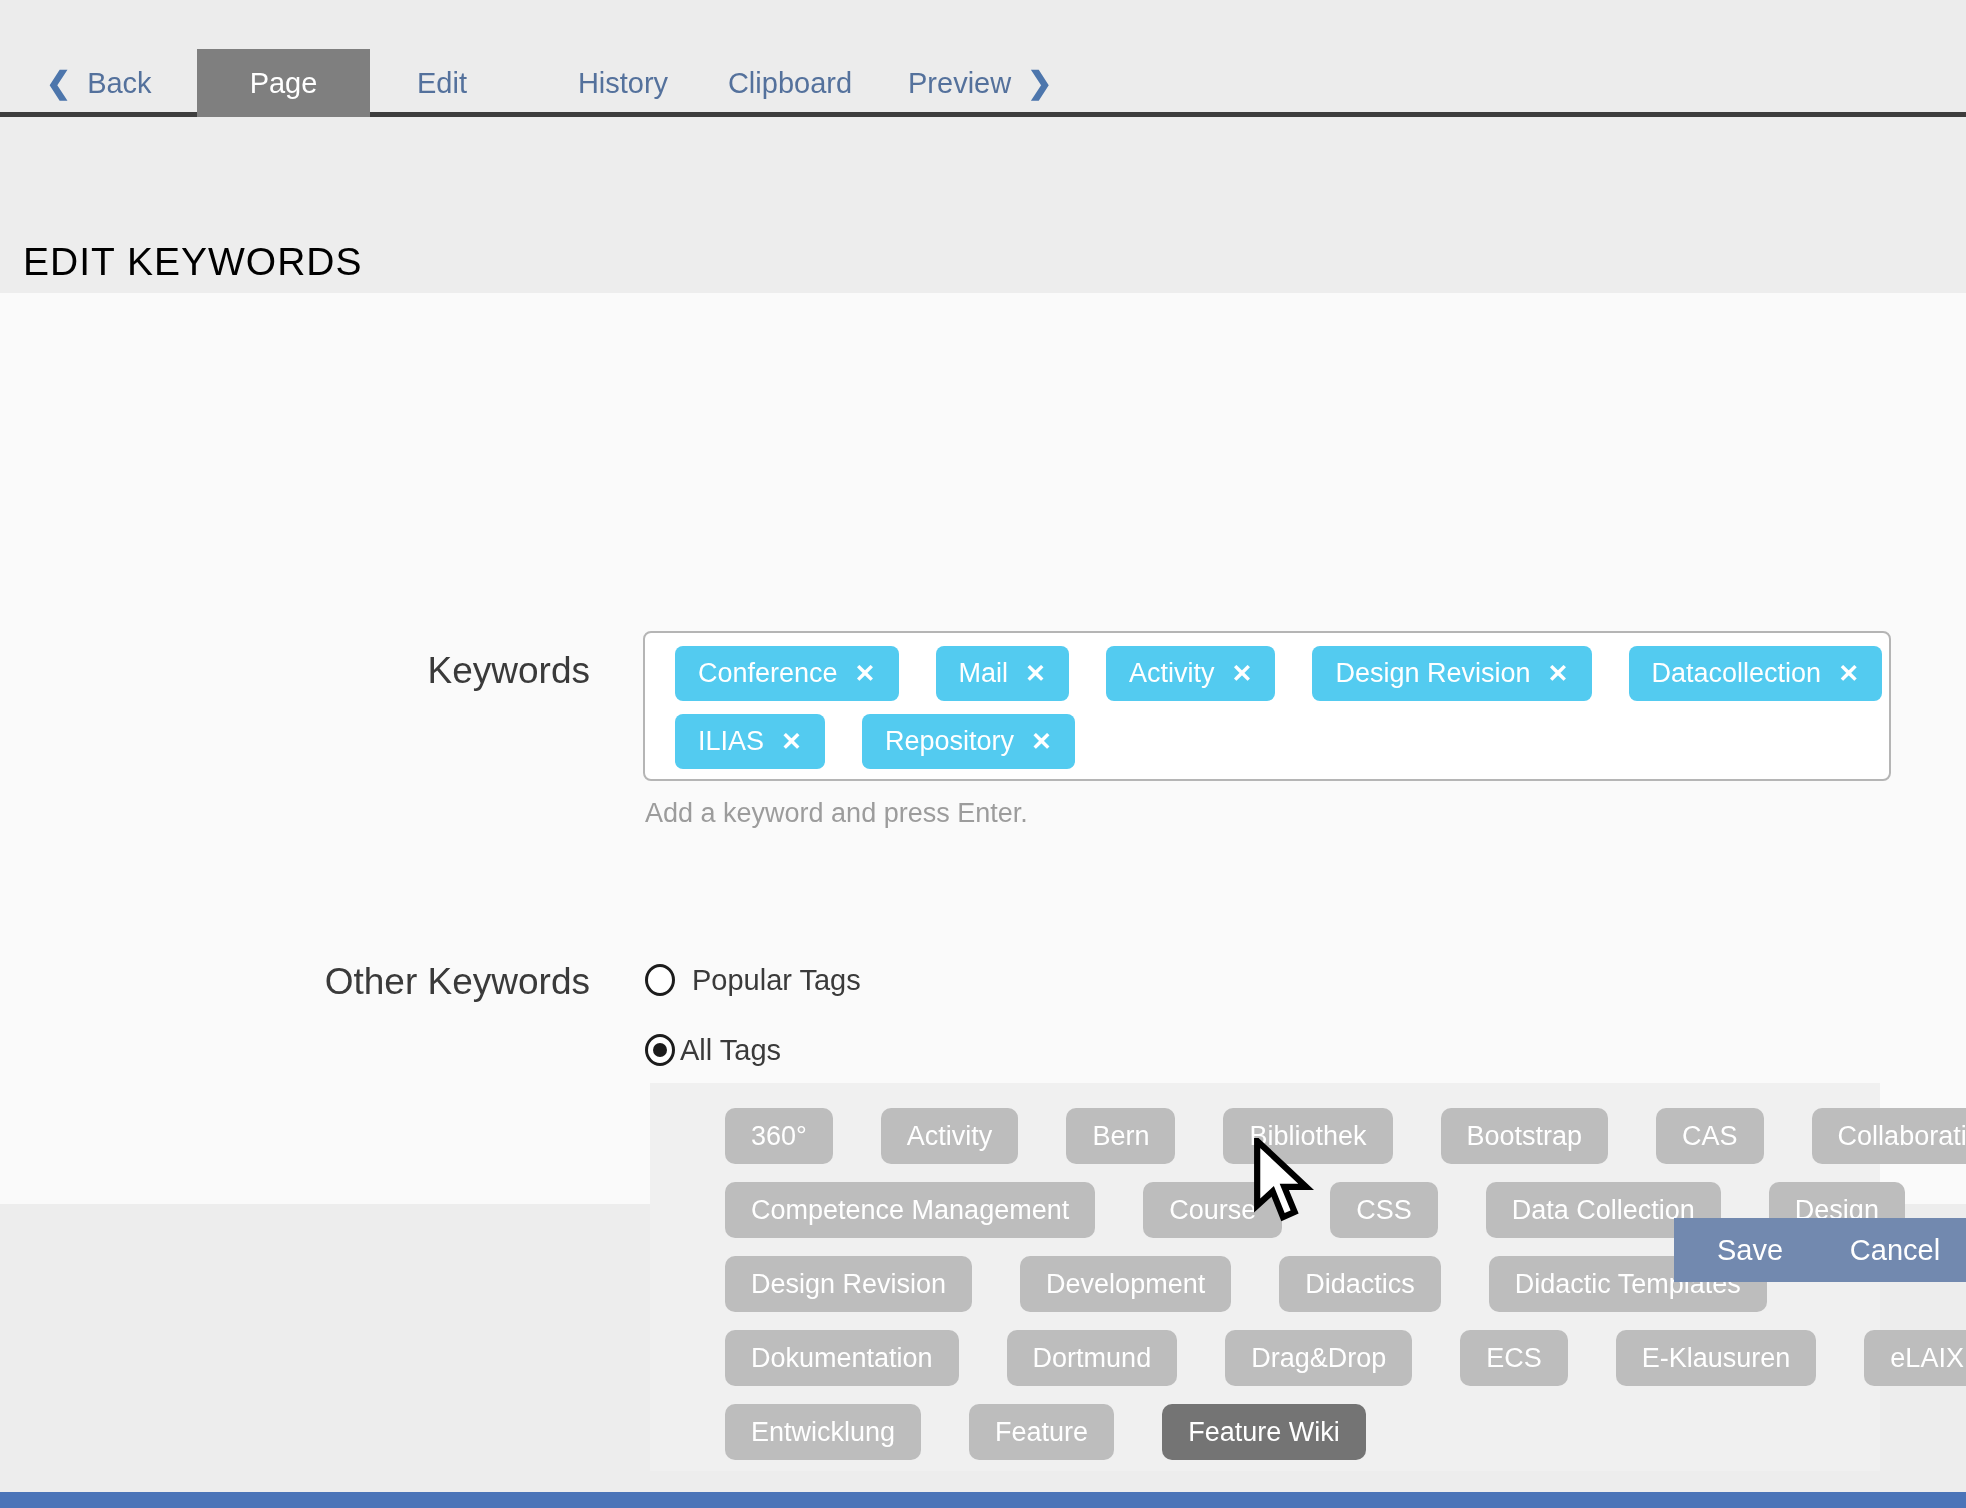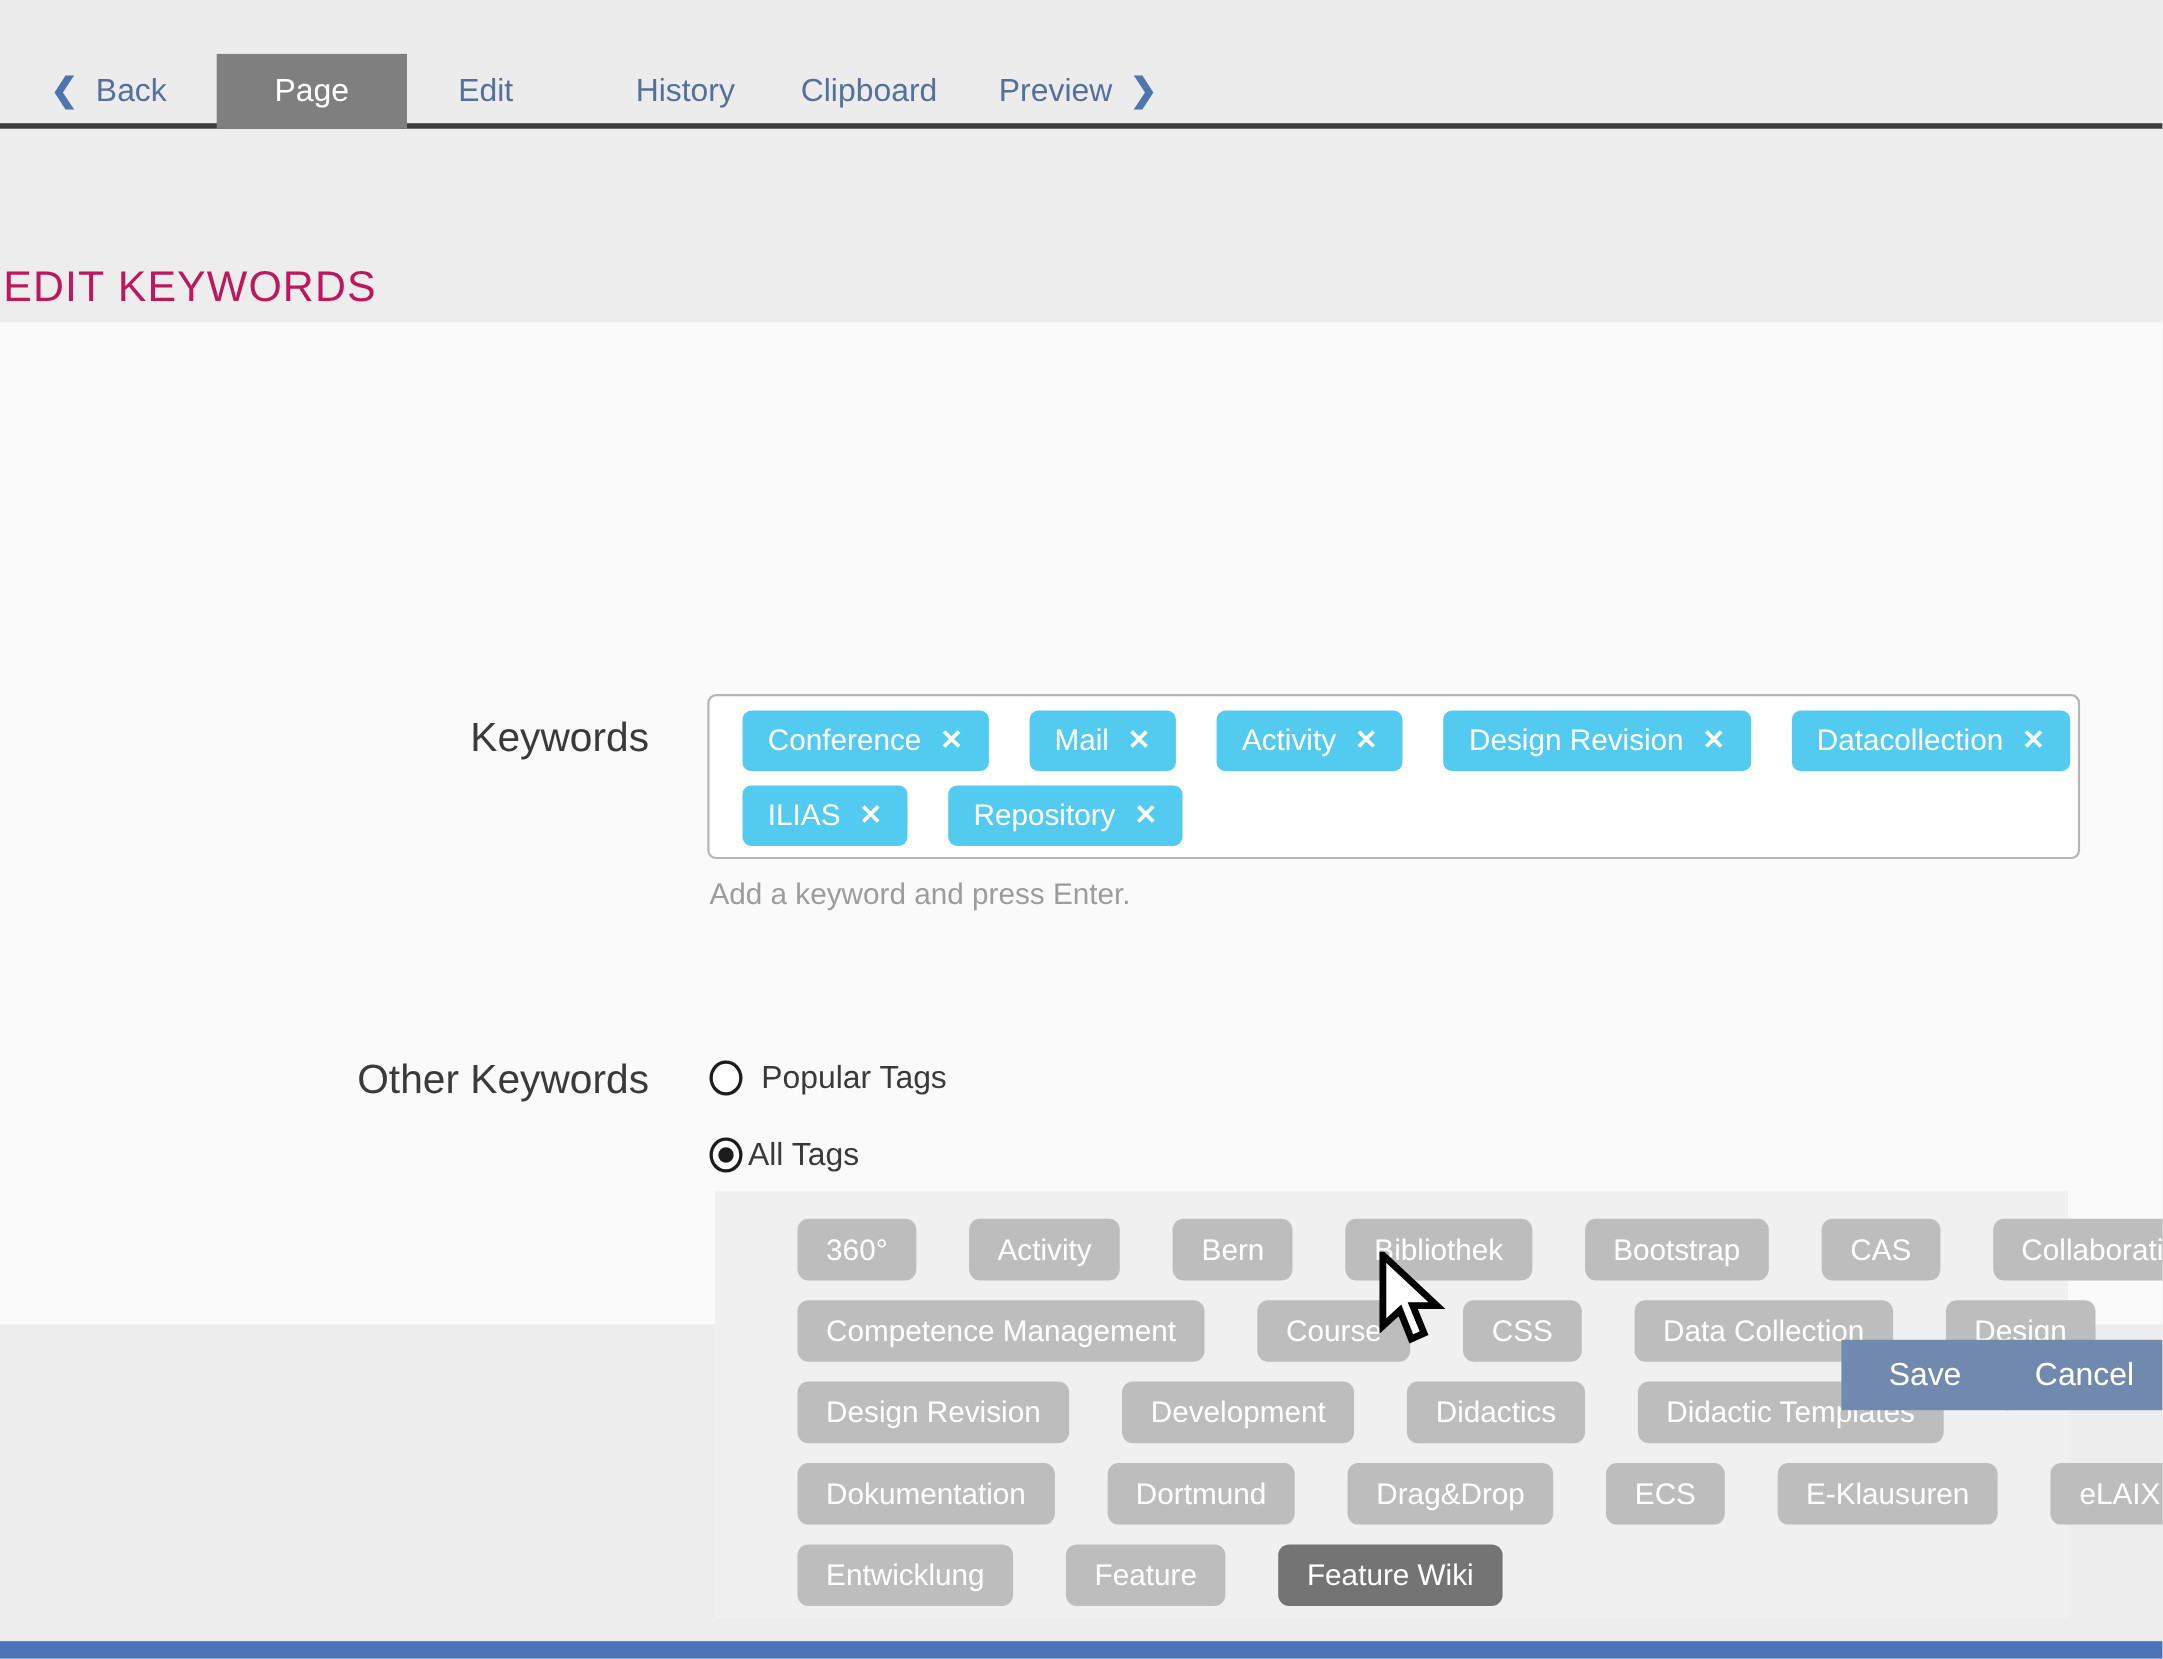--- a/index.html
+++ b/index.html
@@ -9,28 +9,28 @@
 
   
   #navbar { position:absolute; left:0; top:0; width:1966px; height:117px;
             background:#ececec; border-bottom:5px solid #3d3d3d; }
   .nav-row { position:absolute; left:0; top:49px; height:68px; width:100%; }
   .nav-item { position:absolute; top:0; height:68px; display:flex; align-items:center;
               font-size:29px; color:#54719c; cursor:pointer; }
   #back-btn { left:46px; gap:16px; }
   .chev { color:#4d76ac; font-size:30px; font-weight:bold; line-height:1; }
   #tab-page { left:197px; width:173px; background:#7f7f7f; color:#ffffff; justify-content:center; }
-  #tab-edit { left:404px; width:75px; justify-content:center; }
+  #tab-edit { left:392px; width:75px; justify-content:flex-end; }
   #tab-history { left:568px; width:110px; justify-content:center; }
   #tab-clipboard { left:720px; width:140px; justify-content:center; }
   #preview-btn { left:908px; gap:16px; }
 
   
-  #page-title { position:absolute; left:3px; top:240px; font-size:39px; letter-spacing:1px;
-                color:#be185d; }
+  #page-title { position:absolute; left:23px; top:240px; font-size:39px; letter-spacing:1px;
+                color:#000000; }
 
   
   #form-panel { position:absolute; left:0; top:293px; width:1966px; height:911px; background:#fafafa; }
 
   .form-label { position:absolute; left:0; width:590px; text-align:right;
                 font-size:37px; color:#3a3a3a; }
   #keywords-label { top:357px; }
   #other-keywords-label { top:668px; }
 
   

